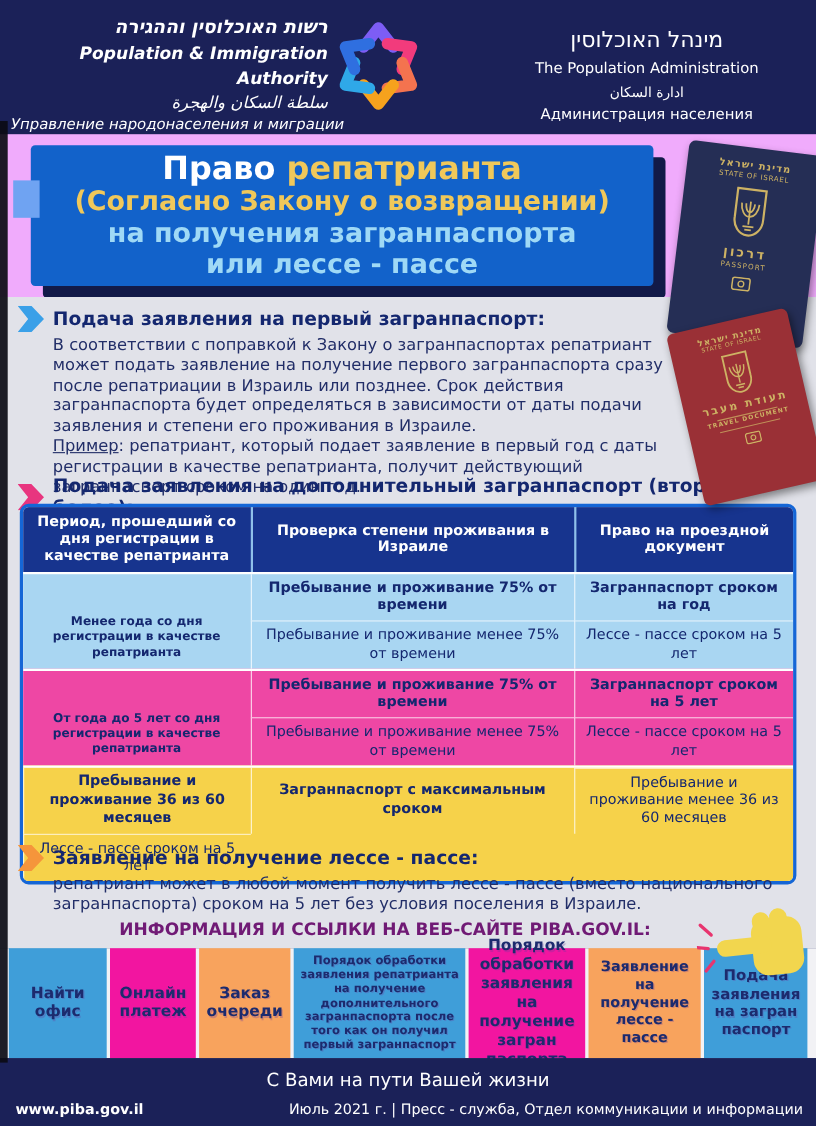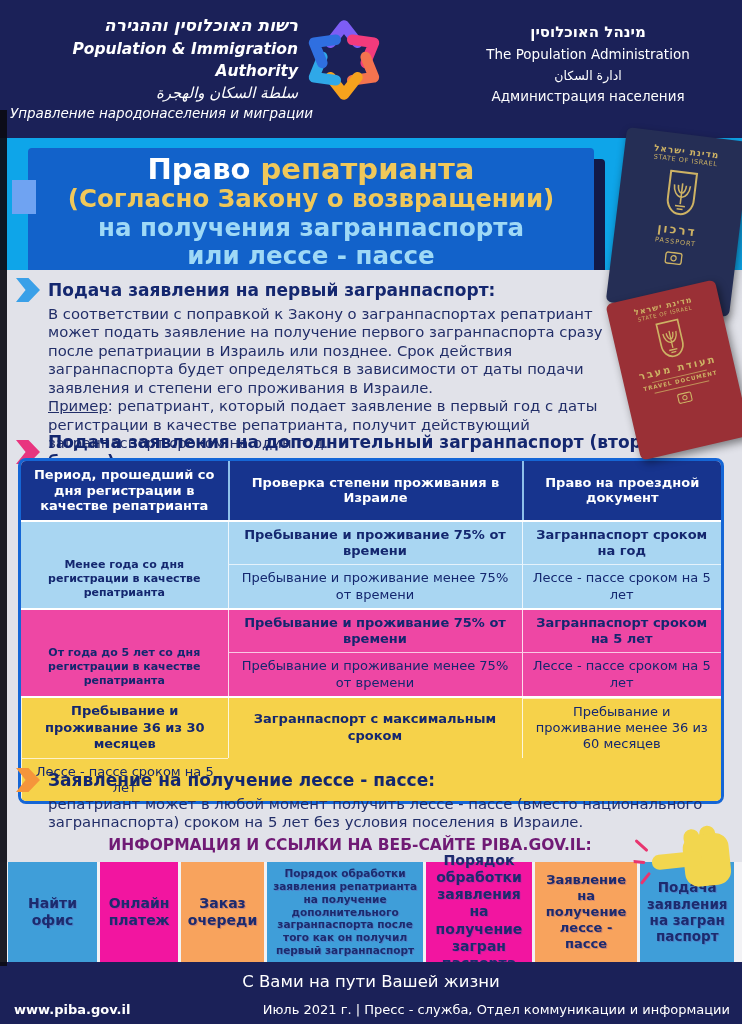--- a/index.html
+++ b/index.html
@@ -10,26 +10,26 @@
   }
   
   .hdr { position:absolute; top:0; left:0; width:742px; height:122px; background:#1b2158; color:#fff; }
   .hdr-left { position:absolute; left:10px; top:13px; width:288px; text-align:right; line-height:1.45;font-style:italic; }
   .hl-he { font-size:17px; font-weight:bold; }
   .hl-en { font-size:15.5px; font-weight:bold; }
   .hl-ar { font-size:15px; }
   .hl-ru { font-size:13.5px; white-space:nowrap; }
   .hdr-logo { position:absolute; left:296px; top:10px; }
   .hdr-right { position:absolute; left:448px; top:20px; width:280px; text-align:center; line-height:1.6; }
-  .hr-he { font-size:15px; font-weight:bold; }
+  .hr-he { font-size:20px; font-weight:normal; }
   .hr-en { font-size:13.5px; }
   .hr-ar { font-size:12.5px; }
   .hr-ru { font-size:13.5px; }
   
-  .band { position:absolute; top:138px; left:0; width:742px; height:148px; background:#0ea5e9; }
+  .band { position:absolute; top:122px; left:0; width:742px; height:148px; background:#f0abfc; }
   .title-box {
     position:absolute; left:28px; top:10px; width:566px; height:128px;
     background:#1262ca; border-radius:4px; box-shadow:11px 11px 0 #121a48;
     display:flex; flex-direction:column; justify-content:center; text-align:center;
   }
   .title-accent { position:absolute; left:-16px; top:32px; width:24px; height:34px; background:#6fa3f2; }
   .t1 { font-size:29px; font-weight:bold; line-height:1.08; }
   .t1 .w { color:#ffffff; } .t1 .y { color:#f0c85a; }
   .t2 { font-size:24.5px; font-weight:bold; color:#f0c85a; line-height:1.15; }
   .t3,.t4 { font-size:24.5px; font-weight:bold; color:#9fd9f6; line-height:1.15; }
@@ -224,21 +224,21 @@
         <div class="c3 r2">Лессе - пассе сроком на 5 лет</div>
       </div>
       <div class="trow tg g-pink">
         <div class="period">От года до 5 лет со дня регистрации в качестве репатрианта</div>
         <div class="c2 b">Пребывание и проживание 75% от времени</div>
         <div class="c3 b">Загранпаспорт сроком на 5 лет</div>
         <div class="c2 r2">Пребывание и проживание менее 75% от времени</div>
         <div class="c3 r2">Лессе - пассе сроком на 5 лет</div>
       </div>
       <div class="trow tg g-yellow">
-        <div class="c2 b">Пребывание и проживание 36 из 30 месяцев</div>
+        <div class="c2 b">Пребывание и проживание 36 из 60 месяцев</div>
         <div class="c3 b">Загранпаспорт с максимальным сроком</div>
         <div class="c2 r2">Пребывание и проживание менее 36 из 60 месяцев</div>
         <div class="c3 r2">Лессе - пассе сроком на 5 лет</div>
       </div>
     </div>
 
     <div class="sec sec3">
       <div class="sec-h">
         <span class="bullet bl-orange"></span>
         <span class="sec-title">Заявление на получение лессе - пассе:</span>

